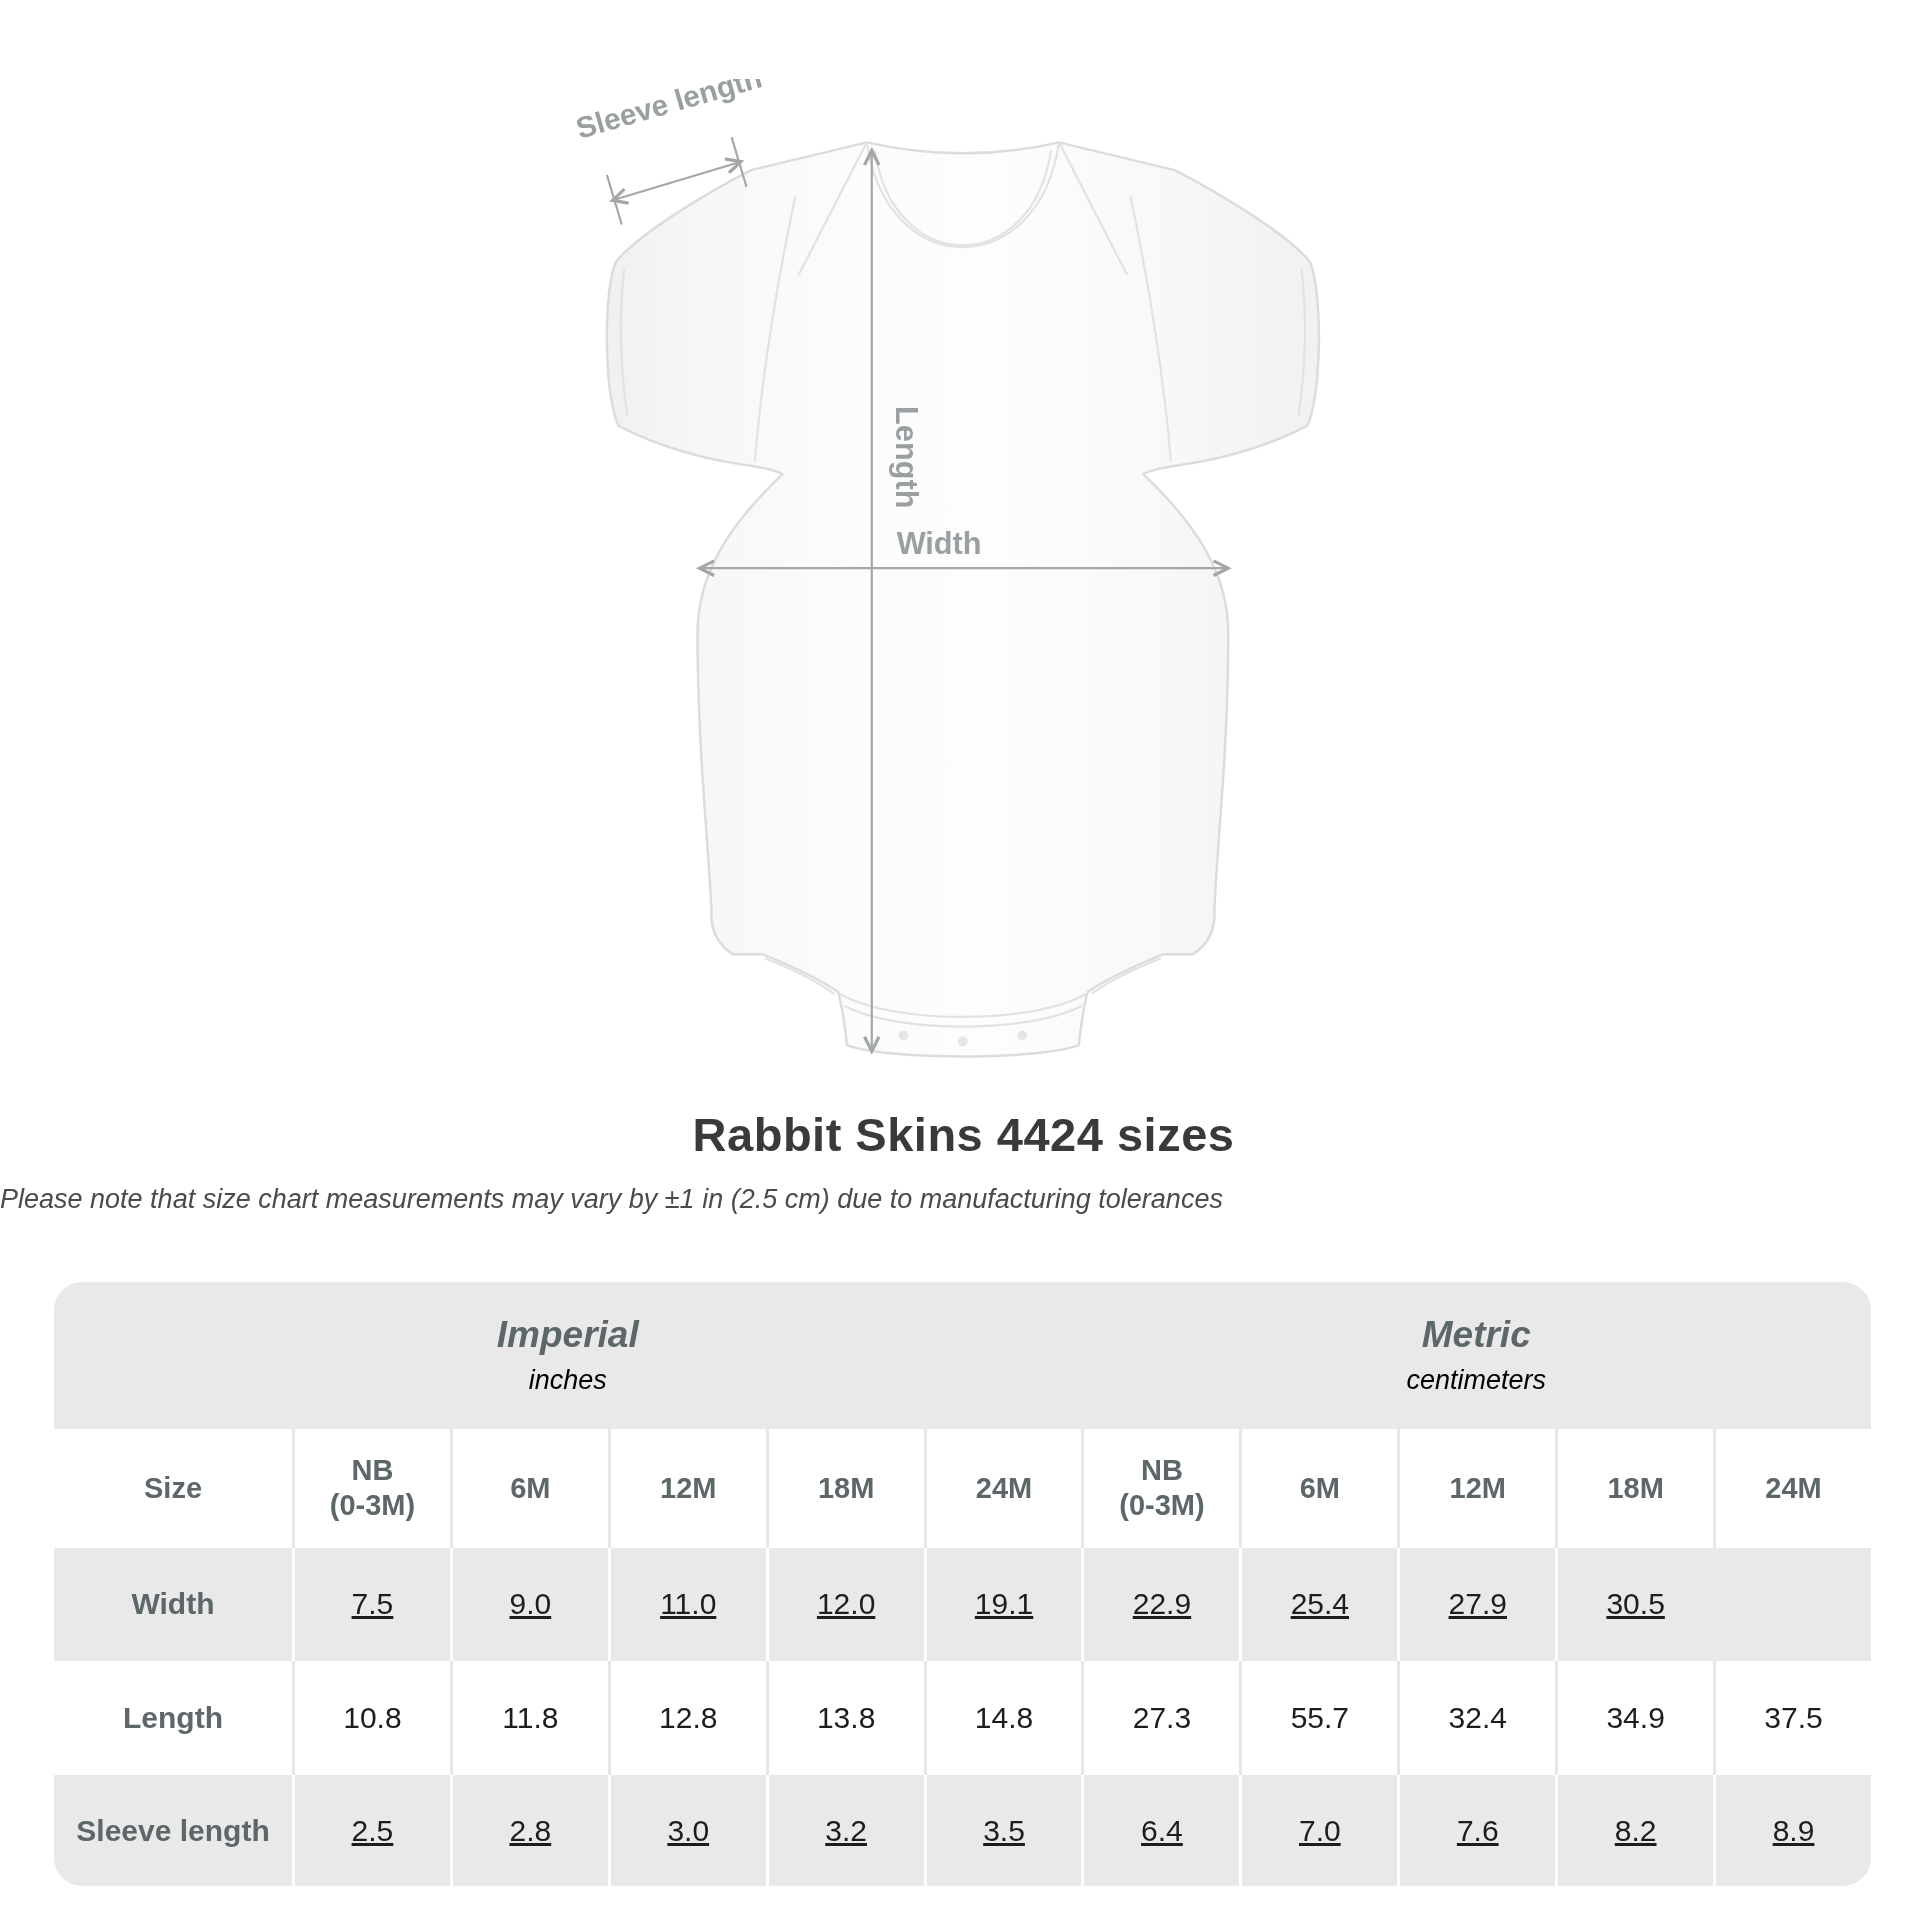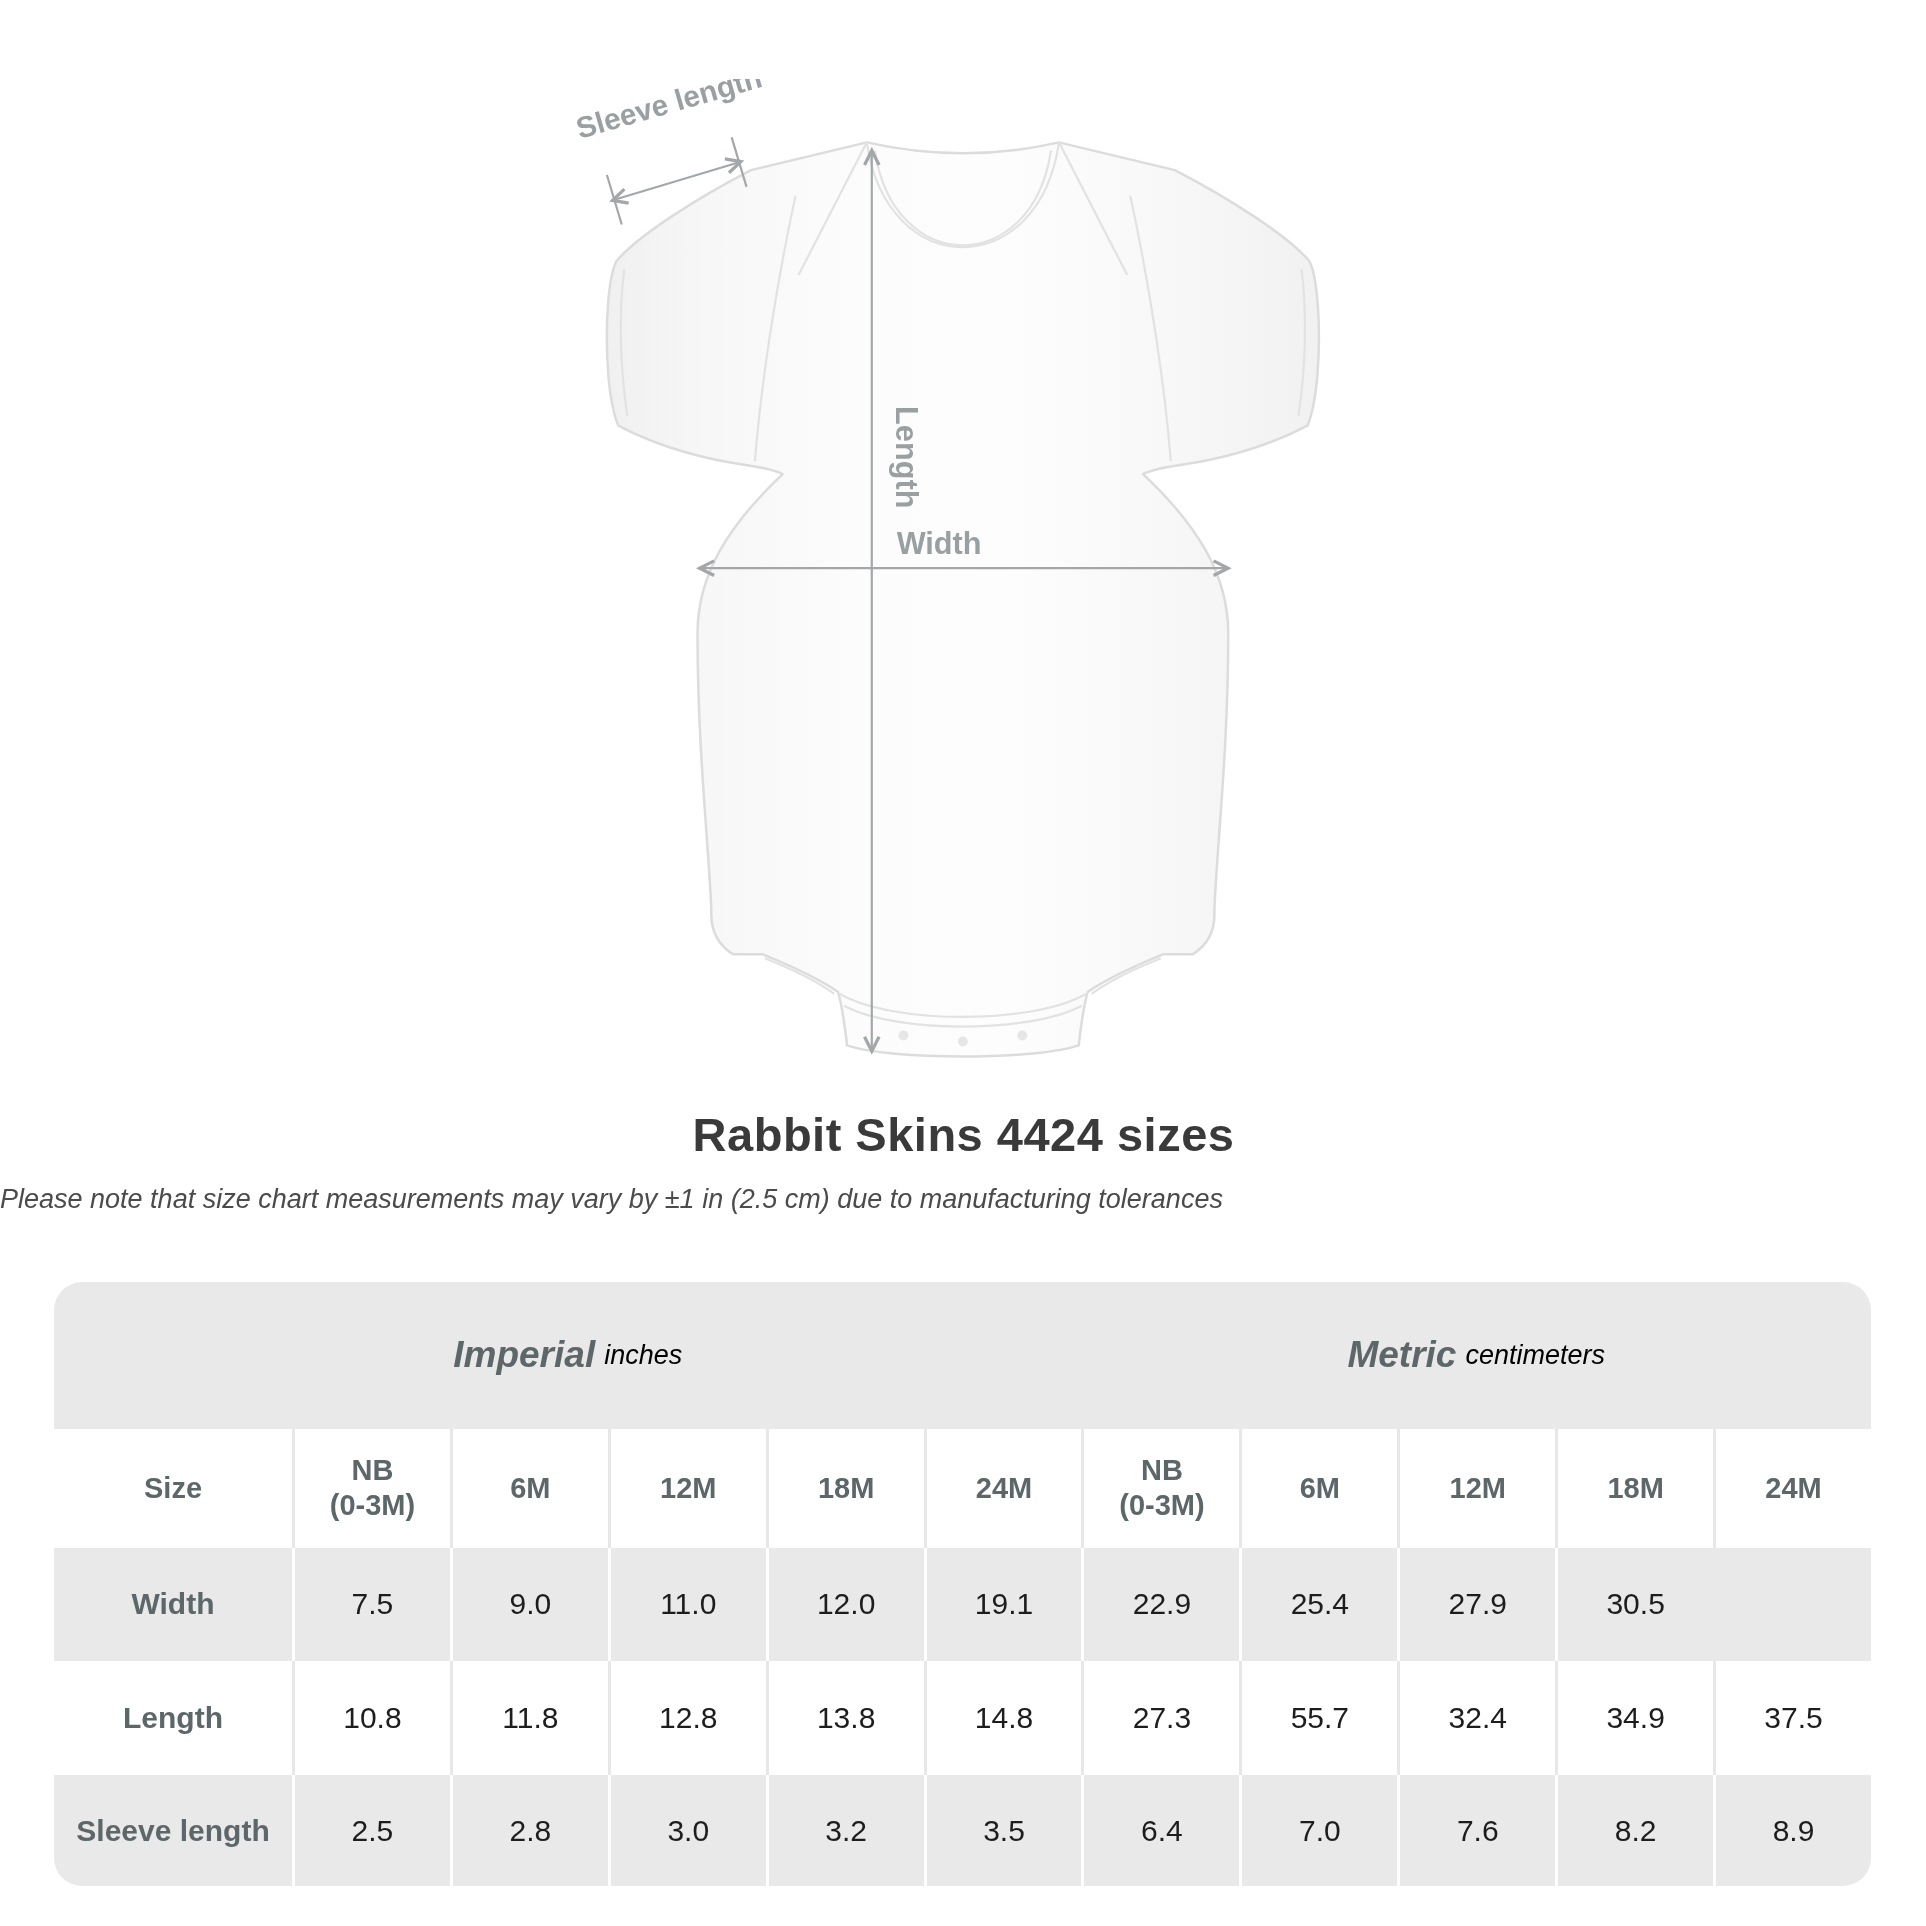--- a/index.html
+++ b/index.html
@@ -18,35 +18,35 @@
     position:absolute; top:1184px; left:0; width:100%;
     text-align:left; font-size:27px; font-style:italic; color:#4b4b4b;
   }
   
   .size-table{
     position:absolute; left:54px; top:1282px; width:1817px; height:604px;
     border-radius:28px; overflow:hidden; display:flex; flex-direction:column;
   }
   .t-row{display:grid; grid-template-columns:238px repeat(10,1fr);}
   .band{height:147px; background:#e9e9e9;}
-  .band .grp{display:flex; flex-direction:row; align-items:center; justify-content:center; gap:9px;}
+  .band .grp{display:flex; flex-direction:column; align-items:center; justify-content:center; gap:9px;}
   .grp-imperial{grid-column:1/7;}
   .grp-metric{grid-column:7/12;}
   .grp-label{font-size:37px; font-weight:bold; font-style:italic; color:#5d6769;}
   .grp-unit{font-size:27px; font-style:italic; color:#000000;}
   .r-head{height:119px; background:#ffffff;}
   .r-gray{height:114px; background:#e9e9e9;}
   .r-white{height:114px; background:#ffffff;}
   .r-last{height:111px;}
   .cell{
     display:flex; align-items:center; justify-content:center; text-align:center;
     font-size:30px; color:#1d1d1d;
   }
   .r-head .cell + .cell, .r-white .cell + .cell{border-left:3px solid #e7e7e7;}
-  .r-gray .cell + .cell{border-left:3px solid #ffffff;}
+  .r-gray .cell + .cell{border-left:3px solid #ffffff;text-decoration:underline;}
   .hd{font-weight:bold; color:#5d6769; font-size:29px; line-height:1.2; white-space:pre-line;}
   .row-label{font-weight:bold; color:#5d6769; font-size:30px;}
 </style>
 </head>
 <body>
 
 <div class="page">
 
   <div class="figure-wrap">
     <svg width="832" height="1010" viewBox="0 0 840 1020">

